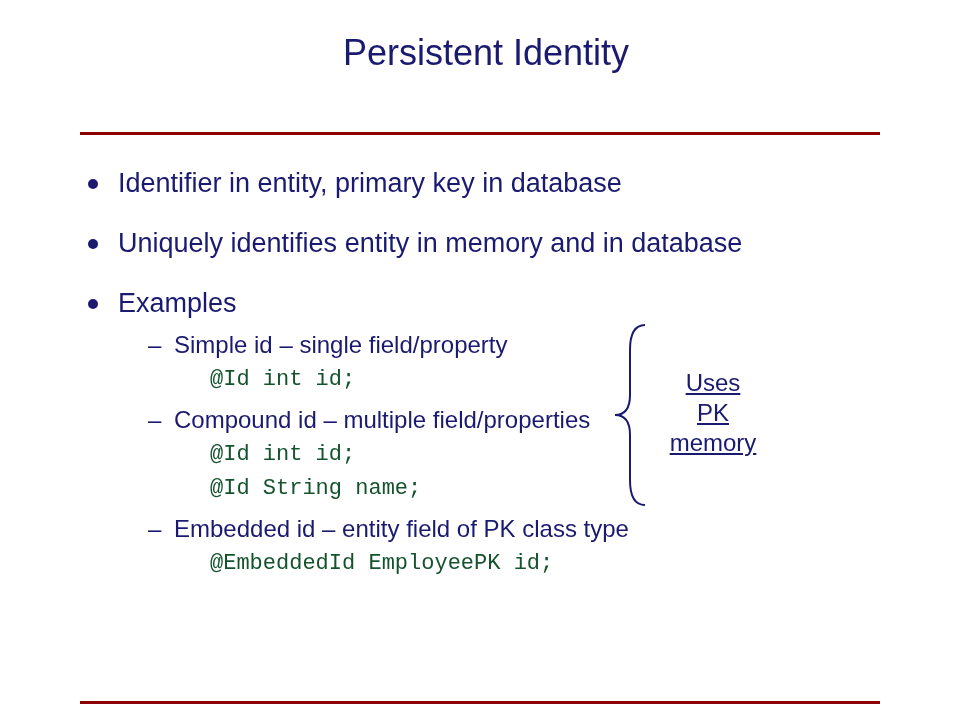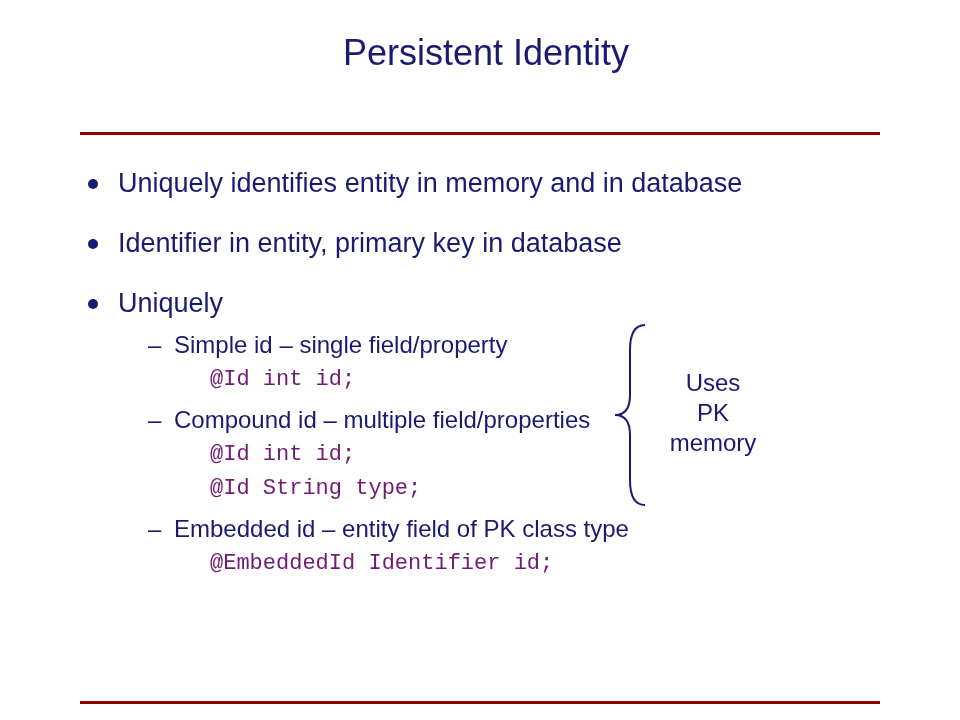--- a/index.html
+++ b/index.html
@@ -87,21 +87,21 @@
   ul.sub > li::before {
     content: "–";
     position: absolute;
     left: 0;
     top: 0;
     color: #1a1a70;
   }
   .code-line {
     font-family: "Courier New", Courier, monospace;
     font-size: 22px;
-    color: #701a75;
+    color: #14532d;
     margin-left: 36px;
     margin-top: 6px;
     line-height: 1.3;
   }
   .annotation-wrap {
     position: absolute;
     left: 610px;
     top: 288px;
     width: 260px;
     height: 190px;
@@ -113,52 +113,53 @@
   }
   .annotation-text {
     position: absolute;
     left: 58px;
     top: 48px;
     font-size: 24px;
     color: #1a1a70;
     text-align: center;
     line-height: 1.25;
     width: 90px;
+    text-decoration: underline;
   }
 </style>
 </head>
 <body>
 
 <div class="slide">
   <div class="title">Persistent Identity</div>
   <div class="hr-top"></div>
 
   <div class="content">
     <ul class="main">
       <li>
+        <span>Identifier in entity, primary key in database</span>
+      </li>
+      <li>
         <span>Uniquely identifies entity in memory and in database</span>
       </li>
       <li>
-        <span>Identifier in entity, primary key in database</span>
-      </li>
-      <li>
-        <span>Uniquely</span>
+        <span>Examples</span>
         <ul class="sub">
           <li>
             <span>Simple id – single field/property</span>
             <div class="code-line">@Id int id;</div>
           </li>
           <li>
             <span>Compound id – multiple field/properties</span>
             <div class="code-line">@Id int id;</div>
-            <div class="code-line">@Id String type;</div>
+            <div class="code-line">@Id String name;</div>
           </li>
           <li>
             <span>Embedded id – entity field of PK class type</span>
-            <div class="code-line">@EmbeddedId Identifier id;</div>
+            <div class="code-line">@EmbeddedId EmployeePK id;</div>
           </li>
         </ul>
       </li>
     </ul>
   </div>
 
   <div class="annotation-wrap">
     <svg class="brace-svg" width="50" height="190">
       <path d="M 35 5 Q 20 5 20 30 L 20 75 Q 20 95 5 95 Q 20 95 20 115 L 20 160 Q 20 185 35 185" stroke="#1a1a70" stroke-width="2" fill="none"></path>
     </svg>

